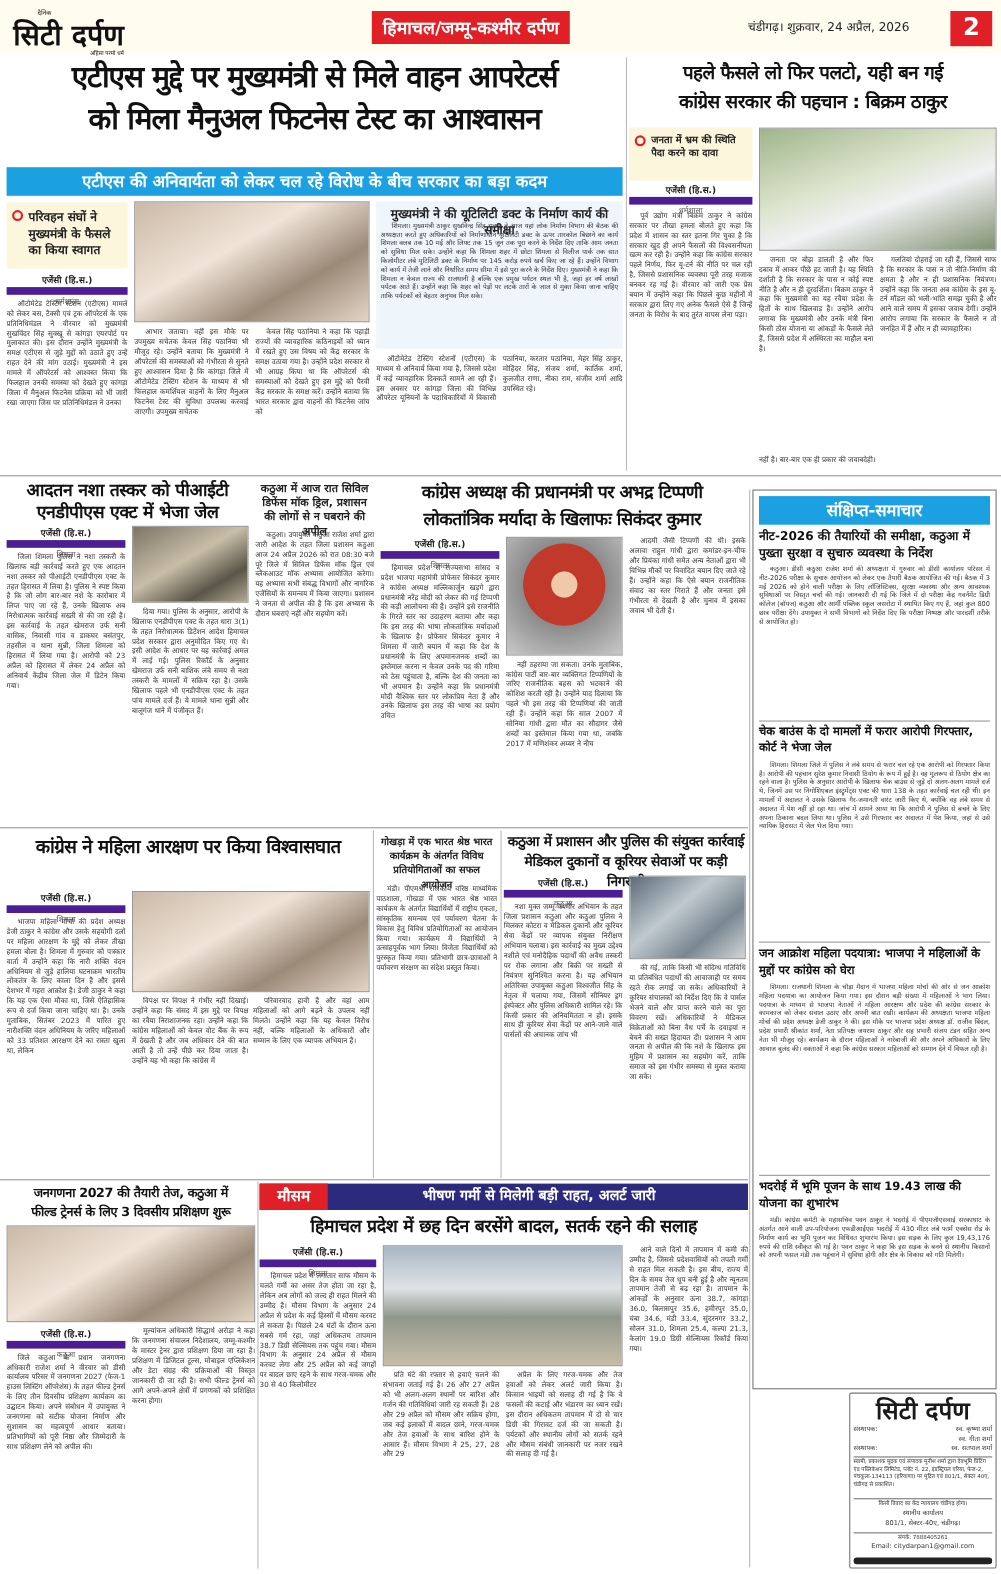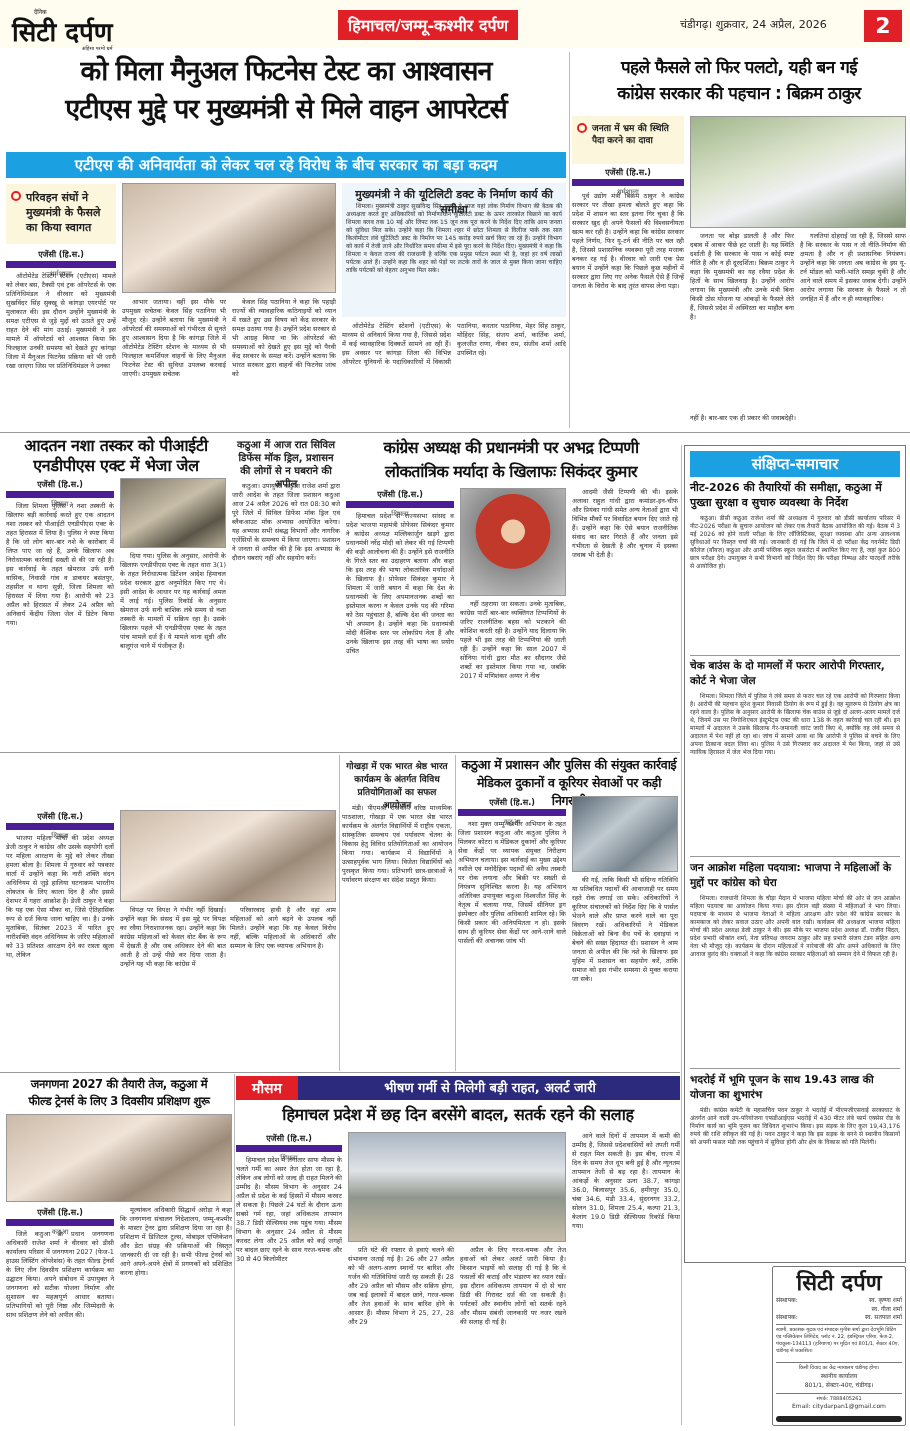--- a/index.html
+++ b/index.html
@@ -41,22 +41,22 @@
 <div class="abs logo">
   <span style="font-size:6px;display:block;margin-left:22px;margin-bottom:-3px;font-weight:normal;">दैनिक</span>
   <span>सिटी दर्पण</span>
   <small>अहिंसा परमो धर्म</small>
 </div>
 <div class="abs section-tag">हिमाचल/जम्मू-कश्मीर दर्पण</div>
 <div class="abs dateline">चंडीगढ़। शुक्रवार, 24 अप्रैल, 2026</div>
 <div class="abs pagenum">2</div>
 
 <div class="abs h1" style="left:6px;top:52px;width:560px;font-size:27px;line-height:38px;">
+  <div>एटीएस मुद्दे पर मुख्यमंत्री से मिले वाहन आपरेटर्स</div>
   <div>को मिला मैनुअल फिटनेस टेस्ट का आश्वासन</div>
-  <div>एटीएस मुद्दे पर मुख्यमंत्री से मिले वाहन आपरेटर्स</div>
 </div>
 <div class="abs bluebar" style="left:6px;top:152px;width:560px;height:26px;font-size:15px;line-height:26px;">एटीएस की अनिवार्यता को लेकर चल रहे विरोध के बीच सरकार का बड़ा कदम</div>
 
 <div class="pullbox" style="left:6px;top:184px;width:110px;height:60px;">
   <span class="ring"></span>
   <span>परिवहन संघों ने मुख्यमंत्री के फैसले का किया स्वागत</span>
 </div>
 <div class="abs" style="left:6px;top:248px;width:110px;">
   <div class="agency">एजेंसी (हि.स.)</div>
   <div class="place">धर्मशाला</div>
@@ -167,20 +167,21 @@
     <p>शिमला। राजधानी शिमला के चौड़ा मैदान में भाजपा महिला मोर्चा की ओर से जन आक्रोश महिला पदयात्रा का आयोजन किया गया। इस दौरान बड़ी संख्या में महिलाओं ने भाग लिया। पदयात्रा के माध्यम से भाजपा नेताओं ने महिला आरक्षण और प्रदेश की कांग्रेस सरकार के कामकाज को लेकर सवाल उठाए और अपनी बात रखी। कार्यक्रम की अध्यक्षता भाजपा महिला मोर्चा की प्रदेश अध्यक्ष डेजी ठाकुर ने की। इस मौके पर भाजपा प्रदेश अध्यक्ष डॉ. राजीव बिंदल, प्रदेश प्रभारी श्रीकांत शर्मा, नेता प्रतिपक्ष जयराम ठाकुर और सह प्रभारी संजय टंडन सहित अन्य नेता भी मौजूद रहे। कार्यक्रम के दौरान महिलाओं ने नारेबाजी की और अपने अधिकारों के लिए आवाज बुलंद की। वक्ताओं ने कहा कि कांग्रेस सरकार महिलाओं को सम्मान देने में विफल रही है।</p>
   </div>
 
 <div class="abs hrule" style="left:690px;top:1068px;width:210px;"></div>
 <div class="abs" style="left:690px;top:1072px;width:210px;font-weight:bold;font-size:10.5px;line-height:15px;color:#111;">भदरोई में भूमि पूजन के साथ 19.43 लाख की योजना का शुभारंभ</div>
 <div class="abs col" style="left:690px;top:1106px;width:210px;height:150px;font-size:6px;line-height:8px;">
     <p>मंडी। कांग्रेस कमेटी के महासचिव पवन ठाकुर ने भदरोई में पीएमजीएसवाई सरकाघाट के अंतर्गत आने वाली उप-परियोजना एफडीआईएस भदरोई में 430 मीटर लंबे फार्म एक्सेस रोड के निर्माण कार्य का भूमि पूजन कर विधिवत शुभारंभ किया। इस सड़क के लिए कुल 19,43,176 रुपये की राशि स्वीकृत की गई है। पवन ठाकुर ने कहा कि इस सड़क के बनने से स्थानीय किसानों को अपनी फसल मंडी तक पहुंचाने में सुविधा होगी और क्षेत्र के विकास को गति मिलेगी।</p>
   </div>
 
 <div class="abs h1" style="left:6px;top:758px;width:330px;font-size:17px;line-height:24px;letter-spacing:-0.5px;">
+  <div>कांग्रेस ने महिला आरक्षण पर किया विश्वासघात</div>
 </div>
 <div class="abs" style="left:6px;top:810px;width:108px;">
   <div class="agency">एजेंसी (हि.स.)</div>
   <div class="place">शिमला</div>
 </div>
 <div class="abs col" style="left:6px;top:834px;width:108px;height:234px;">
     <p>भाजपा महिला मोर्चा की प्रदेश अध्यक्ष डेजी ठाकुर ने कांग्रेस और उसके सहयोगी दलों पर महिला आरक्षण के मुद्दे को लेकर तीखा हमला बोला है। शिमला में गुरुवार को पत्रकार वार्ता में उन्होंने कहा कि नारी शक्ति वंदन अधिनियम से जुड़े हालिया घटनाक्रम भारतीय लोकतंत्र के लिए काला दिन है और इससे देशभर में गहरा आक्रोश है। डेजी ठाकुर ने कहा कि यह एक ऐसा मौका था, जिसे ऐतिहासिक रूप से दर्ज किया जाना चाहिए था। है। उनके मुताबिक, सितंबर 2023 में पारित हुए नारीशक्ति वंदन अधिनियम के जरिए महिलाओं को 33 प्रतिशत आरक्षण देने का रास्ता खुला था, लेकिन</p>
   </div>
 <div class="abs photo meeting" style="left:120px;top:810px;width:216px;height:92px;"></div>
 <div class="abs col" style="left:120px;top:906px;width:106px;height:162px;">

